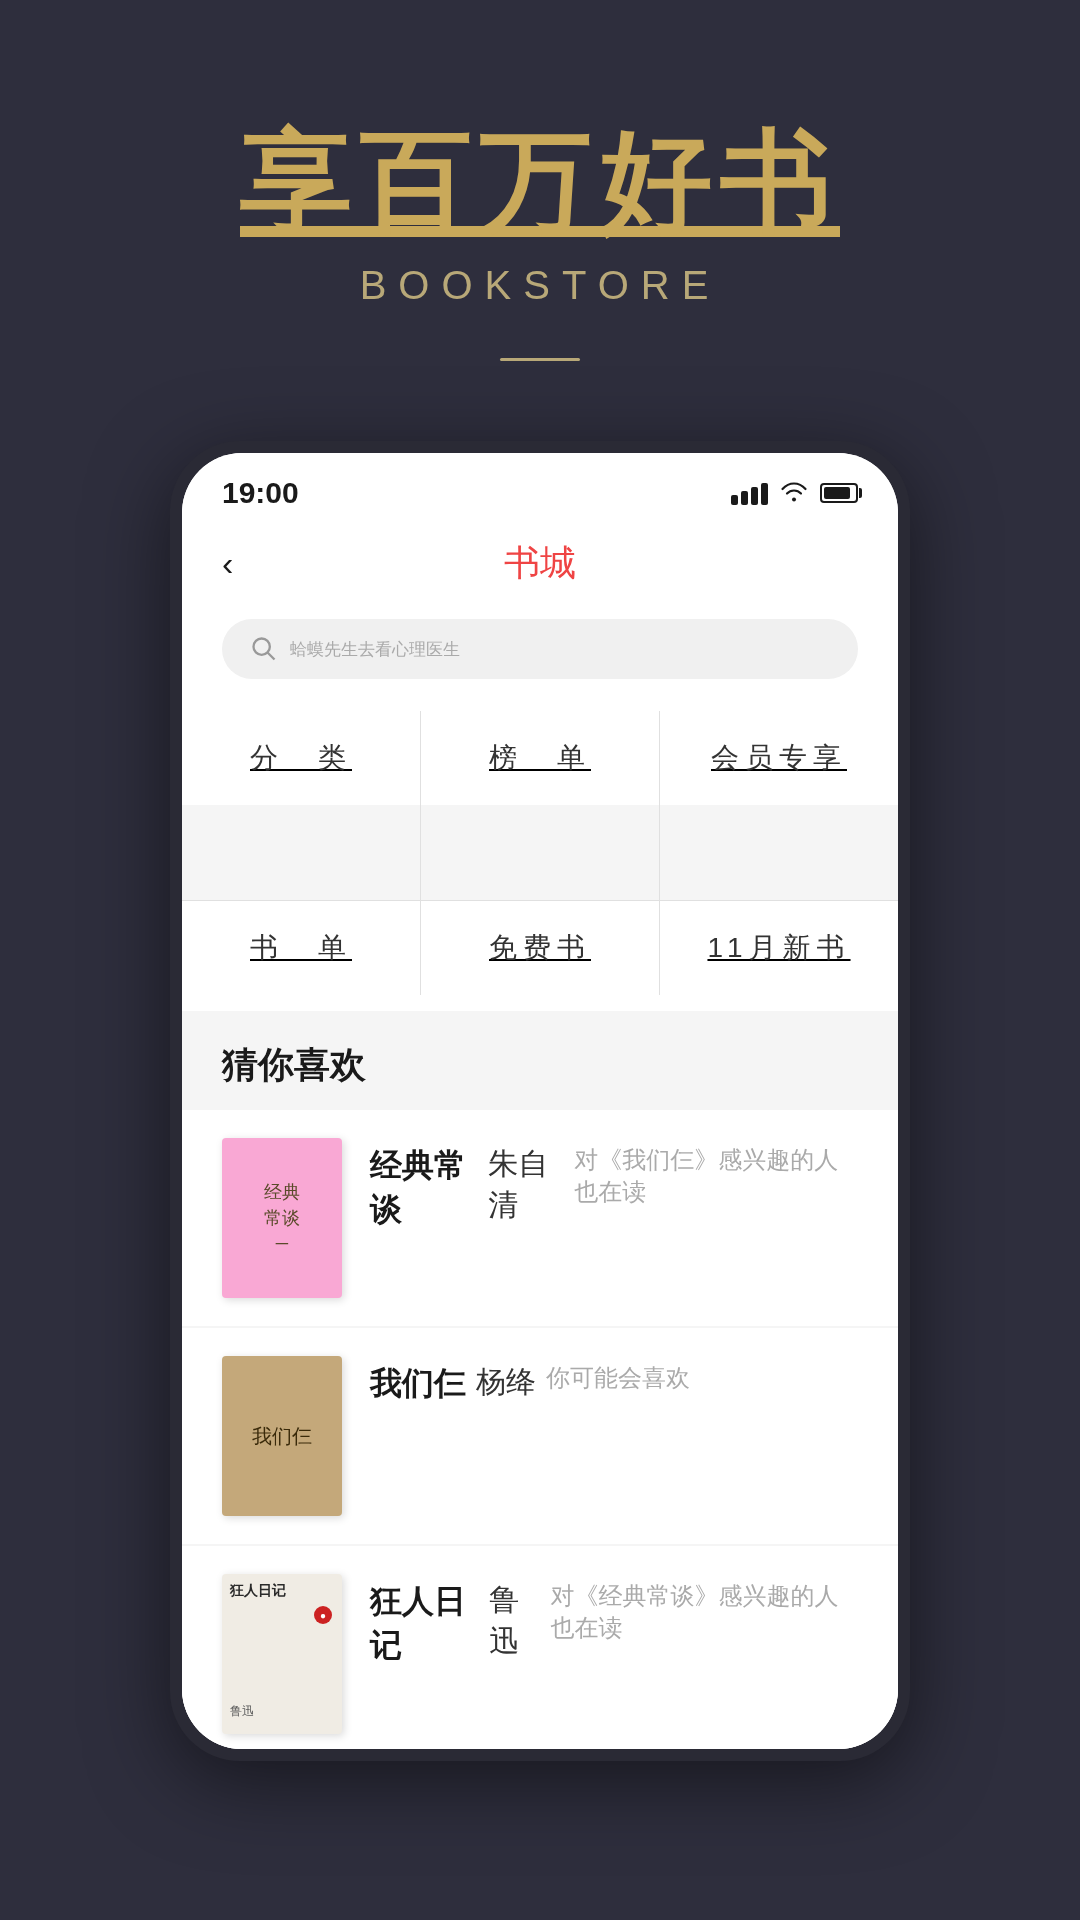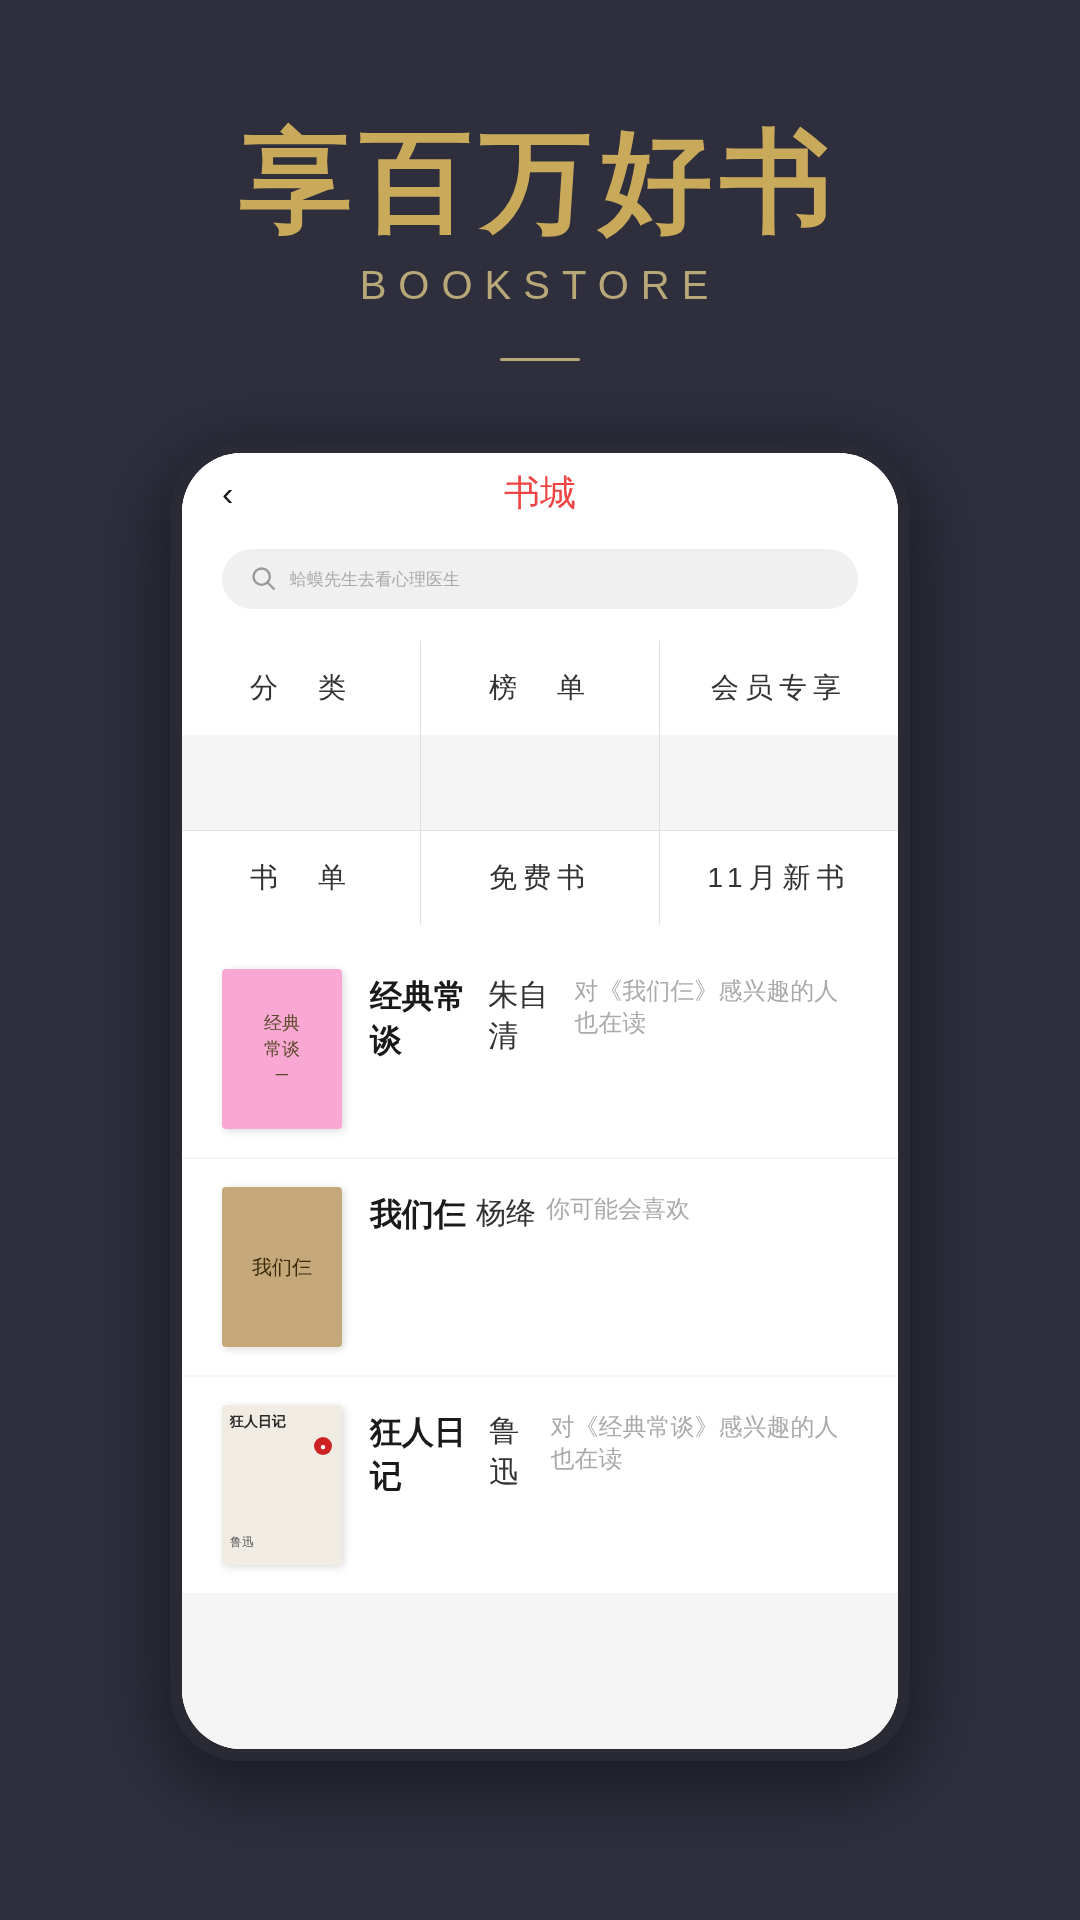--- a/index.html
+++ b/index.html
@@ -31,20 +31,21 @@
       padding-bottom: 60px;
     }
 
     .main-title {
       font-size: 112px;
       font-weight: 700;
       color: #c9a95a;
       letter-spacing: 8px;
       line-height: 1.1;
       text-align: center;
+      text-decoration: underline;
     }
 
     .subtitle {
       font-size: 40px;
       font-weight: 400;
       color: #b8a878;
       letter-spacing: 12px;
       margin-top: 20px;
       text-align: center;
     }
@@ -226,20 +227,21 @@
       height: 1px;
     }
 
     .category-item {
       background-color: #ffffff;
       display: flex;
       align-items: center;
       justify-content: center;
       padding: 28px 10px;
       cursor: pointer;
+      text-decoration: underline;
     }
 
     .category-item span {
       font-size: 28px;
       color: #333;
       letter-spacing: 6px;
       font-weight: 400;
     }
 
     
@@ -351,20 +353,42 @@
 
   <div class="header-section">
     <div class="main-title">享百万好书</div>
     <div class="subtitle">BOOKSTORE</div>
     <div class="divider"></div>
   </div>
 
   <div class="phone-frame">
     <div class="phone-screen">
 
+      <div class="status-bar">
+        <span class="status-time">19:00</span>
+        <div class="status-icons">
+          <div class="signal-bars">
+            <div class="signal-bar" style="height: 10px;"></div>
+            <div class="signal-bar" style="height: 14px;"></div>
+            <div class="signal-bar" style="height: 18px;"></div>
+            <div class="signal-bar" style="height: 22px;"></div>
+          </div>
+          <div style="font-size:26px; color:#1a1a1a;">
+            
+            <svg width="28" height="22" viewBox="0 0 28 22" fill="none">
+              <path d="M14 17.5a2 2 0 1 0 0 4 2 2 0 0 0 0-4z" fill="#1a1a1a"></path>
+              <path d="M7 13.5c1.8-1.9 4.3-3 7-3s5.2 1.1 7 3" stroke="#1a1a1a" stroke-width="2.2" fill="none" stroke-linecap="round"></path>
+              <path d="M2.5 9C5.5 5.7 9.5 3.5 14 3.5s8.5 2.2 11.5 5.5" stroke="#1a1a1a" stroke-width="2.2" fill="none" stroke-linecap="round"></path>
+            </svg>
+          </div>
+          <div class="battery-icon">
+            <div class="battery-fill"></div>
+          </div>
+        </div>
+      </div>
 
       <div class="app-content">
 
         <div class="nav-bar">
           <div class="back-button">‹</div>
           <div class="nav-title">书城</div>
         </div>
 
         <div class="search-container">
           <div class="search-bar">
@@ -399,20 +423,21 @@
           <div class="category-item">
             <span>免费书</span>
           </div>
           <div class="category-divider-v"></div>
           <div class="category-item">
             <span>11月新书</span>
           </div>
         </div>
 
         <div class="recommendations">
+          <div class="rec-title">猜你喜欢</div>
 
           <div class="book-list">
 
             <div class="book-item">
               <div class="book-cover book-cover-1">
                 <div class="book-cover-1-text">经典<br>常谈<br><span style="font-size:14px;">一</span></div>
               </div>
               <div class="book-info">
                 <div class="book-title">经典常谈</div>
                 <div class="book-author">朱自清</div>

